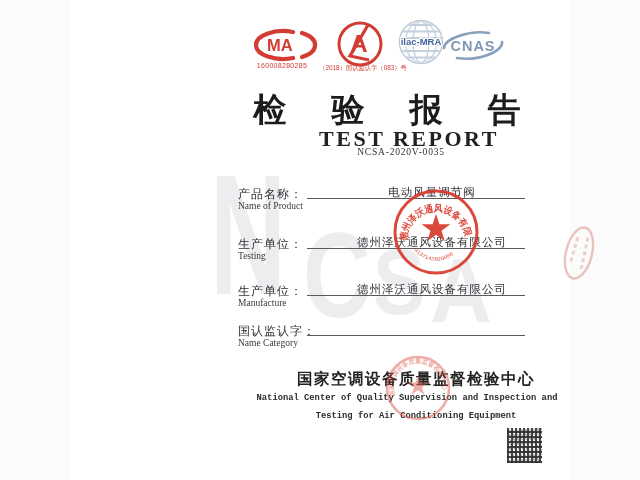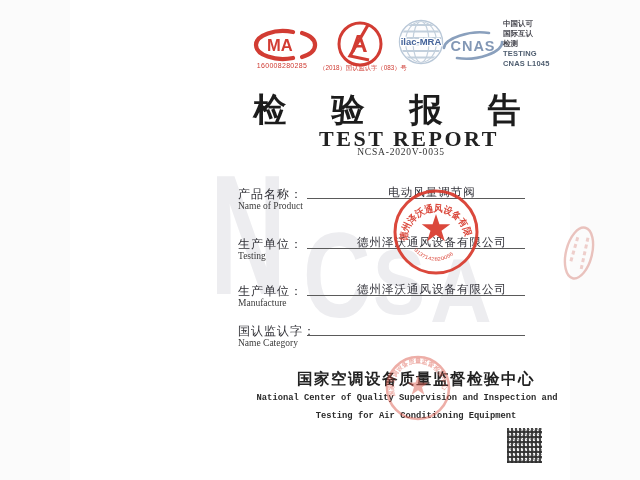--- a/index.html
+++ b/index.html
@@ -99,27 +99,20 @@
       </g>
       <text x="23" y="26" text-anchor="middle" font-size="9.5" font-weight="bold" fill="#44639a" stroke="#ffffff" stroke-width="2.5" paint-order="stroke">ilac-MRA</text>
     </svg>
 
     <svg class="abs" style="left:372px;top:29px;" width="62" height="32" viewBox="0 0 62 32">
       <path d="M 2,19 A 29,12 -8 0 1 47,4" stroke="#8aa0bd" stroke-width="2.6" fill="none" stroke-linecap="round"></path>
       <path d="M 60,13 A 29,12 -8 0 1 15,29" stroke="#8aa0bd" stroke-width="2.6" fill="none" stroke-linecap="round"></path>
       <text x="31" y="22" text-anchor="middle" font-size="14.5" font-weight="bold" fill="#8297b5" letter-spacing="1">CNAS</text>
     </svg>
 
-    <div class="abs accred">
-      <div class="cnl">中国认可</div>
-      <div class="cnl">国际互认</div>
-      <div class="cnl">检测</div>
-      <div class="enl">TESTING</div>
-      <div class="enl">CNAS L1045</div>
-    </div>
 
     <div class="abs title-cn">检 验 报 告</div>
     <div class="abs title-en">TEST REPORT</div>
     <div class="abs report-no">NCSA-2020V-0035</div>
 
     <div class="row" style="top:185px;">
       <div class="lab-cn">产品名称：</div>
       <div class="lab-en">Name of Product</div>
       <div class="f-line"></div>
       <div class="f-val">电动风量调节阀</div>

